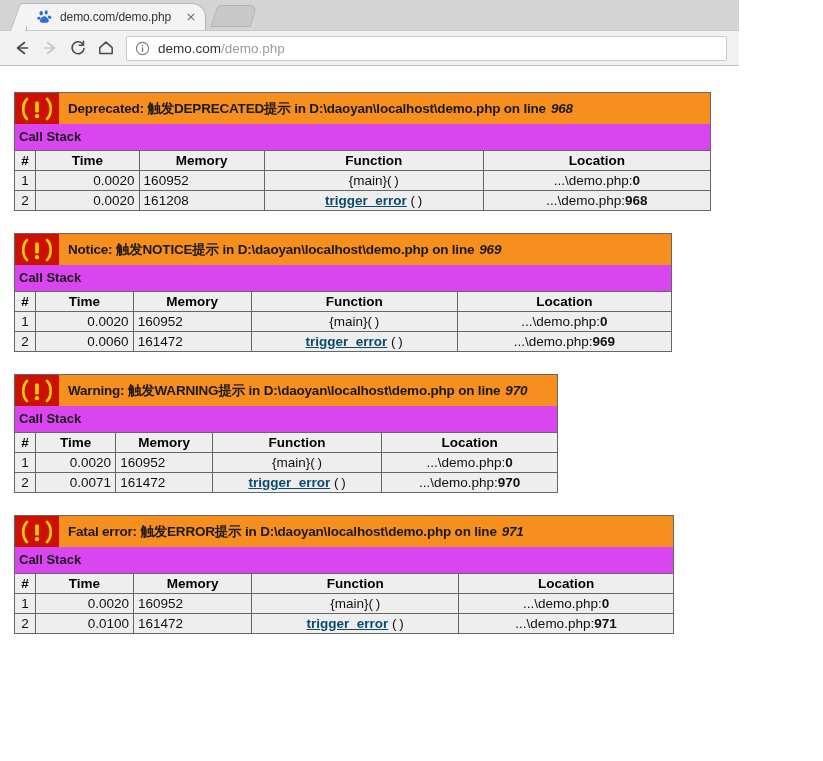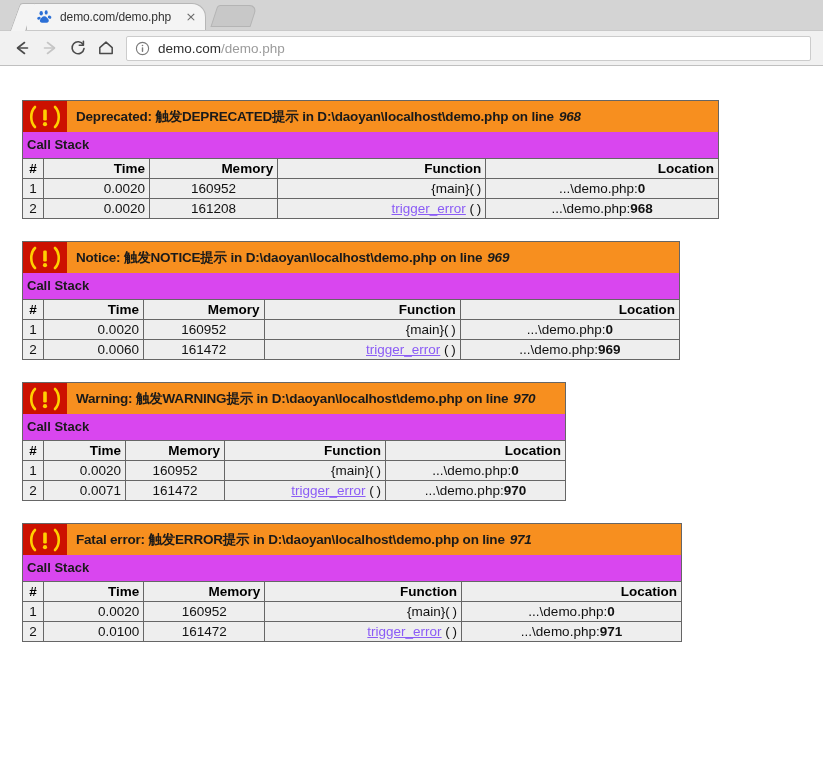--- a/index.html
+++ b/index.html
@@ -10,21 +10,21 @@
     width: 823px;
     height: 761px;
     background: #ffffff;
     font-family: "Liberation Sans", sans-serif;
     overflow: hidden;
     position: relative;
   }
 
   
   .browser-chrome {
-    width: 823px;
+    width: 739px;
     background: #f0abfc;
     border-bottom: 1px solid #c0c0c0;
   }
   .tab-strip {
     height: 30px;
     background: #d4d4d4;
     position: relative;
     display: flex;
     align-items: flex-end;
     padding-left: 26px;
@@ -138,21 +138,21 @@
   .url-text {
     font-size: 13.5px;
     color: #9b9b9b;
     font-family: "Liberation Sans", sans-serif;
     white-space: nowrap;
   }
   .url-host { color: #303030; }
 
   
   .page-body {
-    padding: 12px;
+    padding: 4px;
     background: #ffffff;
     border-radius: 12px;
   }
 
   .xdebug-block {
     margin: 0 0 0 10px;
     border: 1px solid #666666;
     border-collapse: collapse;
     background: #ffffff;
     font-family: "Liberation Sans", sans-serif;
@@ -221,27 +221,28 @@
   .xd-td {
     background: #eeeeee;
     font-size: 13.5px;
     color: #111111;
     padding: 2px 4px;
     border: 1px solid #666666;
     white-space: nowrap;
   }
   .col-num { text-align: center; width: 14px; padding-left:3px; padding-right:3px;}
   .col-time { text-align: right; }
-  .col-mem  { text-align: center; }
-  .col-fn   { text-align: right; }
+  .col-mem  { text-align: left; }
+  .col-fn   { text-align: center; }
   .col-loc  { text-align: center; }
 
   .fn-link {
-    color: #8b5cf6;
+    color: #0c4a6e;
     text-decoration: underline;
+    font-weight: bold;
   }
   .fn-paren { color: #111111; }
   .loc-line { font-weight: bold; }
 </style>
 </head>
 <body>
 
 <div class="browser-chrome">
 
   <div class="tab-strip">

